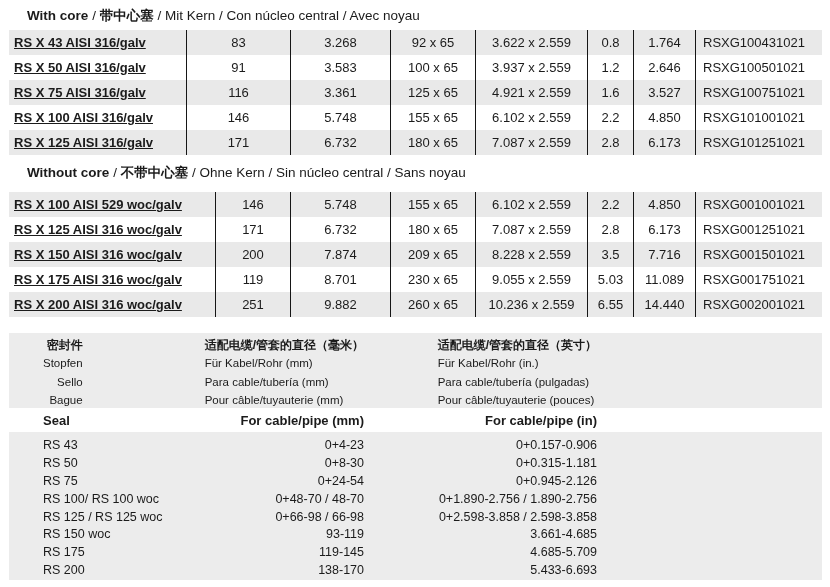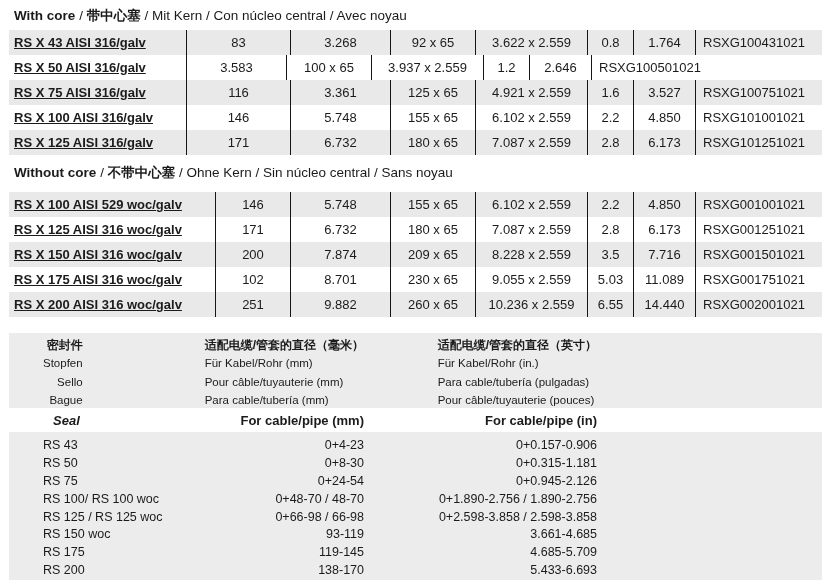--- a/index.html
+++ b/index.html
@@ -4,21 +4,21 @@
 <style>
   html,body{margin:0;padding:0;}
   body{
     width:830px;height:587px;background:#ffffff;position:relative;
     font-family:"Liberation Sans", sans-serif;color:#1b1b1b;
     -webkit-font-smoothing:antialiased;
   }
   .sheet{position:absolute;inset:0;width:830px;height:587px;overflow:hidden;}
 
   
-  .sec-title{position:absolute;left:14px;font-size:13.5px;white-space:nowrap;}
+  .sec-title{position:absolute;left:27px;font-size:13.5px;white-space:nowrap;}
   .sec-title .b{font-weight:bold;}
   #title-with{top:7px;}
   #title-without{top:164px;}
 
   
   .spec-table{position:absolute;left:9px;width:813px;}
   #table-with{top:30px;}
   #table-without{top:192px;}
   .spec-row{display:flex;height:25px;}
   .spec-row.odd{background:#e9e9e9;}
@@ -35,21 +35,21 @@
   .bt-head{position:absolute;left:9px;top:333px;width:813px;height:75px;background:#ececec;}
   .bt-col{position:absolute;top:3px;line-height:18.3px;font-size:11.5px;white-space:nowrap;}
   .bt-col .cjk-line{font-weight:bold;font-size:12px;}
   .bt-c1{left:34px;text-align:right;}
   .bt-c2{right:458px;}
   .bt-c3{right:225px;text-align:left;}
 
   .bt-bold{position:absolute;left:9px;top:408px;width:813px;height:24px;background:#ffffff;
            font-weight:bold;font-size:13px;}
   .bb{position:absolute;top:50%;transform:translateY(-50%);white-space:nowrap;}
-  .bb-c1{left:44px;font-style:italic;} .bb-c2{right:458px;} .bb-c3{right:225px;}
+  .bb-c1{left:34px;} .bb-c2{right:458px;} .bb-c3{right:225px;}
 
   .bt-data{position:absolute;left:9px;top:432px;width:813px;height:148px;background:#ececec;
            box-sizing:border-box;padding-top:5px;}
   .bd-row{position:relative;height:17.9px;line-height:17.9px;font-size:12.5px;}
   .bd{position:absolute;white-space:nowrap;}
   .bd-c1{left:34px;} .bd-c2{right:458px;} .bd-c3{right:225px;}
 </style>
 </head>
 <body>
 
@@ -63,20 +63,21 @@
         <div class="c c2">83</div>
         <div class="c c3">3.268</div>
         <div class="c c4">92 x 65</div>
         <div class="c c5">3.622 x 2.559</div>
         <div class="c c6">0.8</div>
         <div class="c c7">1.764</div>
         <div class="c c8">RSXG100431021</div>
     </div>
     <div class="spec-row">
       <div class="c c1">RS X 50 AISI 316/galv</div>
+        <div class="c c2">91</div>
         <div class="c c3">3.583</div>
         <div class="c c4">100 x 65</div>
         <div class="c c5">3.937 x 2.559</div>
         <div class="c c6">1.2</div>
         <div class="c c7">2.646</div>
         <div class="c c8">RSXG100501021</div>
     </div>
     <div class="spec-row odd">
       <div class="c c1">RS X 75 AISI 316/galv</div>
         <div class="c c2">116</div>
@@ -137,21 +138,21 @@
         <div class="c c2">200</div>
         <div class="c c3">7.874</div>
         <div class="c c4">209 x 65</div>
         <div class="c c5">8.228 x 2.559</div>
         <div class="c c6">3.5</div>
         <div class="c c7">7.716</div>
         <div class="c c8">RSXG001501021</div>
     </div>
     <div class="spec-row">
       <div class="c c1">RS X 175 AISI 316 woc/galv</div>
-        <div class="c c2">102</div>
+        <div class="c c2">119</div>
         <div class="c c3">8.701</div>
         <div class="c c4">230 x 65</div>
         <div class="c c5">9.055 x 2.559</div>
         <div class="c c6">5.03</div>
         <div class="c c7">11.089</div>
         <div class="c c8">RSXG001751021</div>
     </div>
     <div class="spec-row odd">
       <div class="c c1">RS X 200 AISI 316 woc/galv</div>
         <div class="c c2">251</div>
@@ -167,22 +168,22 @@
   <div class="bt-head">
     <div class="bt-col bt-c1">
       <div class="cjk-line">密封件</div>
       <div>Stopfen</div>
       <div>Sello</div>
       <div>Bague</div>
     </div>
     <div class="bt-col bt-c2">
       <div class="cjk-line">适配电缆/管套的直径（毫米）</div>
       <div>Für Kabel/Rohr (mm)</div>
+      <div>Para cable/tubería (mm)</div>
       <div>Pour câble/tuyauterie (mm)</div>
-      <div>Para cable/tubería (mm)</div>
     </div>
     <div class="bt-col bt-c3">
       <div class="cjk-line">适配电缆/管套的直径（英寸）</div>
       <div>Für Kabel/Rohr (in.)</div>
       <div>Para cable/tubería (pulgadas)</div>
       <div>Pour câble/tuyauterie (pouces)</div>
     </div>
   </div>
 
   <div class="bt-bold">

